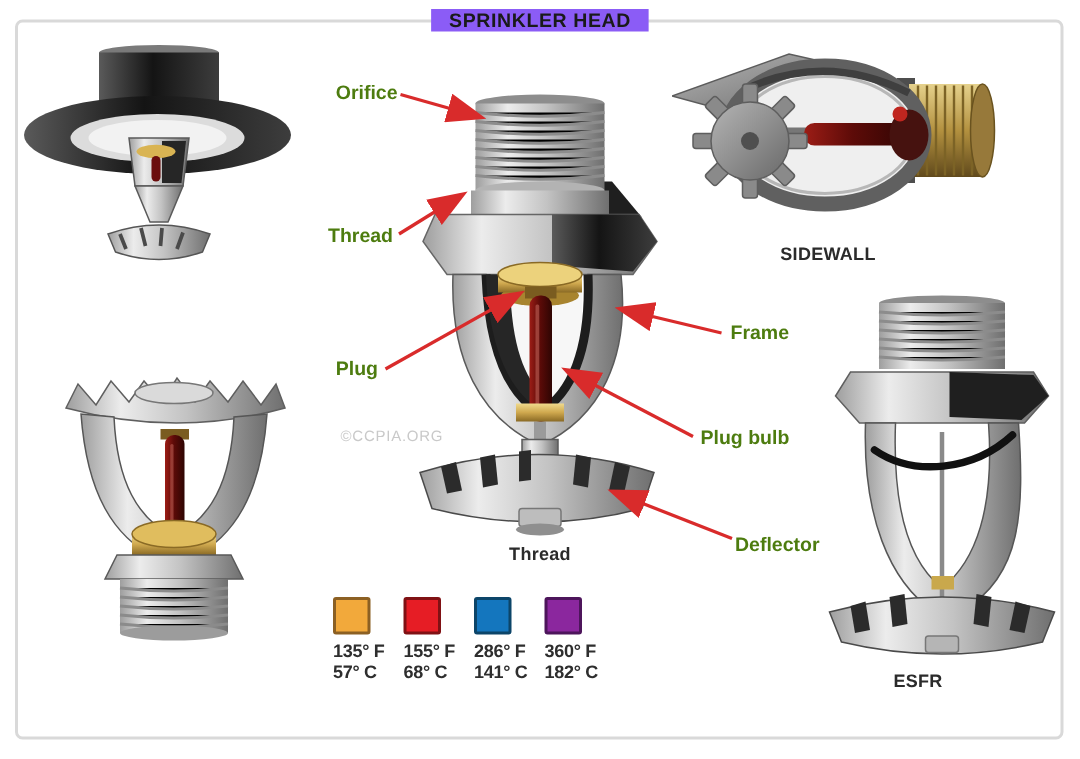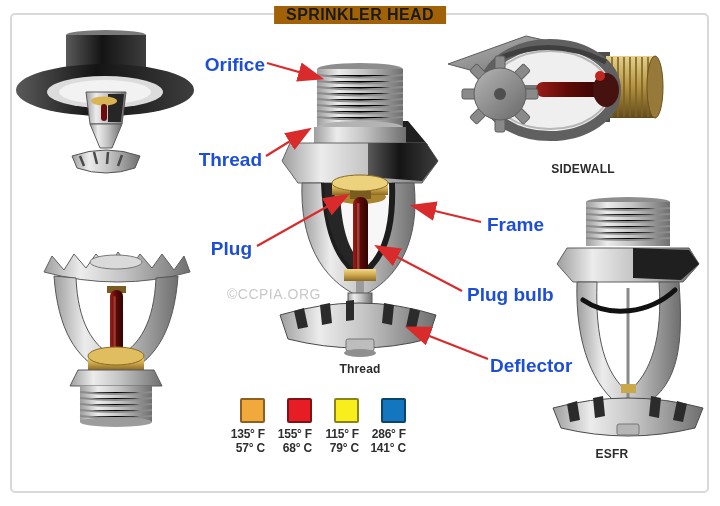--- a/index.html
+++ b/index.html
@@ -6,42 +6,42 @@
   .canvas{
     position:relative;width:720px;height:506px;background:#ffffff;
     font-family:"Liberation Sans", sans-serif;overflow:hidden;
   }
   .frame{
     position:absolute;left:10px;top:13px;width:695px;height:476px;
     border:2px solid #d9d9d9;border-radius:5px;background:#ffffff;
   }
   .title{
     position:absolute;left:50%;top:6px;transform:translateX(-50%);
-    background:#a16207;padding:0 12px;font-size:16px;font-weight:bold;
+    background:#8b5cf6;padding:0 12px;font-size:13px;font-weight:bold;
     letter-spacing:.4px;color:#1a1a1a;white-space:nowrap;z-index:5;
   }
   .callout{
-    position:absolute;font-size:19px;font-weight:600;color:#1d4ed8;
+    position:absolute;font-size:13px;font-weight:600;color:#4d7c0f;
     white-space:nowrap;z-index:6;
   }
   .callout.right{text-align:right;}
   .caption{
     position:absolute;font-size:12px;font-weight:bold;color:#2b2b2b;
     letter-spacing:.2px;text-align:center;white-space:nowrap;z-index:6;
   }
   .watermark{
-    position:absolute;left:227px;top:286px;font-size:14px;color:#c9c9c9;
+    position:absolute;left:227px;top:286px;font-size:10px;color:#c9c9c9;
     letter-spacing:.5px;z-index:4;
   }
   .illus{position:absolute;z-index:2;}
   .arrows{position:absolute;left:0;top:0;z-index:5;pointer-events:none;}
   .legend{
     position:absolute;left:222px;top:398px;display:flex;gap:4px;z-index:6;
   }
-  .legend-item{width:43px;display:flex;flex-direction:column;align-items:flex-end;}
+  .legend-item{width:43px;display:flex;flex-direction:column;align-items:flex-start;}
   .swatch{
     width:25px;height:25px;border:2px solid #333;border-radius:2px;
     box-sizing:border-box;margin-bottom:4px;
   }
   .legend-f,.legend-c{
     font-size:12px;font-weight:bold;color:#2e2e2e;line-height:14px;
     letter-spacing:-0.2px;white-space:nowrap;
   }
   .defs-holder{position:absolute;width:0;height:0;overflow:hidden;}
 </style>
@@ -177,21 +177,21 @@
         <rect x="-5" y="-38" width="10" height="16" rx="2" transform="rotate(135)"></rect>
         <rect x="-5" y="-38" width="10" height="16" rx="2" transform="rotate(180)"></rect>
         <rect x="-5" y="-38" width="10" height="16" rx="2" transform="rotate(225)"></rect>
         <rect x="-5" y="-38" width="10" height="16" rx="2" transform="rotate(270)"></rect>
         <rect x="-5" y="-38" width="10" height="16" rx="2" transform="rotate(315)"></rect>
       </g>
       <circle r="26" fill="url(#g-plate)" stroke="#5e5e5e" stroke-width="1"></circle>
       <circle r="6" fill="#4f4f4f"></circle>
     </g>
   </svg>
-  <div class="caption" style="left:523px;top:162px;width:120px">SIDEWALL</div>
+  <div class="caption" style="left:492px;top:162px;width:120px">SIDEWALL</div>
 
   <svg class="illus" style="left:34px;top:246px" width="164" height="182" viewBox="0 0 164 182">
     <path d="M10,26 L18,10 L30,24 L40,8 L52,22 L62,8 L74,22 L84,6 L96,22 L106,8 L118,22 L128,8 L140,24 L150,10 L156,26 Q84,46 10,26 Z" fill="url(#g-silv)" stroke="#5f5f5f" stroke-width="1"></path>
     <ellipse cx="82" cy="16" rx="26" ry="7" fill="#dadada" stroke="#777" stroke-width="1"></ellipse>
     <path d="M20,30 C24,84 42,112 70,126 L94,126 C122,112 140,84 144,30 L122,32 C120,76 106,100 82,112 C58,100 44,76 42,32 Z" fill="url(#g-silv)" stroke="#565656" stroke-width="1"></path>
     <rect x="73" y="40" width="19" height="7" fill="#7a5c20"></rect>
     <rect x="76" y="44" width="13" height="66" rx="6" fill="url(#g-bulb)"></rect>
     <rect x="79.5" y="50" width="2.2" height="54" rx="1" fill="#c66a5e" opacity="0.5"></rect>
     <rect x="54" y="110" width="56" height="14" fill="url(#g-gold)"></rect>
     <ellipse cx="82" cy="110" rx="28" ry="9" fill="#e0bd5e" stroke="#8a6a25" stroke-width="1"></ellipse>
@@ -265,24 +265,24 @@
       <div class="swatch" style="background-color: rgb(242, 169, 59); border-color: rgb(140, 96, 35);"></div>
       <div class="legend-f">135° F</div>
       <div class="legend-c">57° C</div>
     </div>
     <div class="legend-item">
       <div class="swatch" style="background-color: rgb(230, 29, 37); border-color: rgb(128, 17, 20);"></div>
       <div class="legend-f">155° F</div>
       <div class="legend-c">68° C</div>
     </div>
     <div class="legend-item">
-      <div class="swatch" style="background-color: rgb(248, 238, 28); border-color: rgb(138, 132, 26);"></div>
-      <div class="legend-f">115° F</div>
-      <div class="legend-c">79° C</div>
-    </div>
-    <div class="legend-item">
       <div class="swatch" style="background-color: rgb(20, 118, 190); border-color: rgb(12, 69, 105);"></div>
       <div class="legend-f">286° F</div>
       <div class="legend-c">141° C</div>
     </div>
+    <div class="legend-item">
+      <div class="swatch" style="background-color: rgb(139, 39, 158); border-color: rgb(77, 21, 91);"></div>
+      <div class="legend-f">360° F</div>
+      <div class="legend-c">182° C</div>
+    </div>
   </div>
 
 </div>
 
 </body></html>

